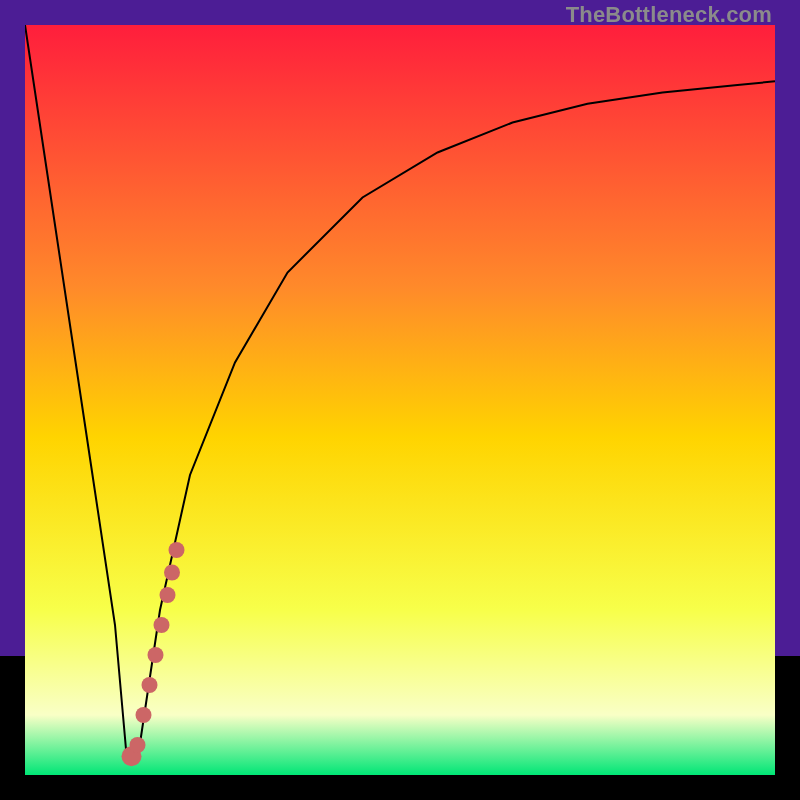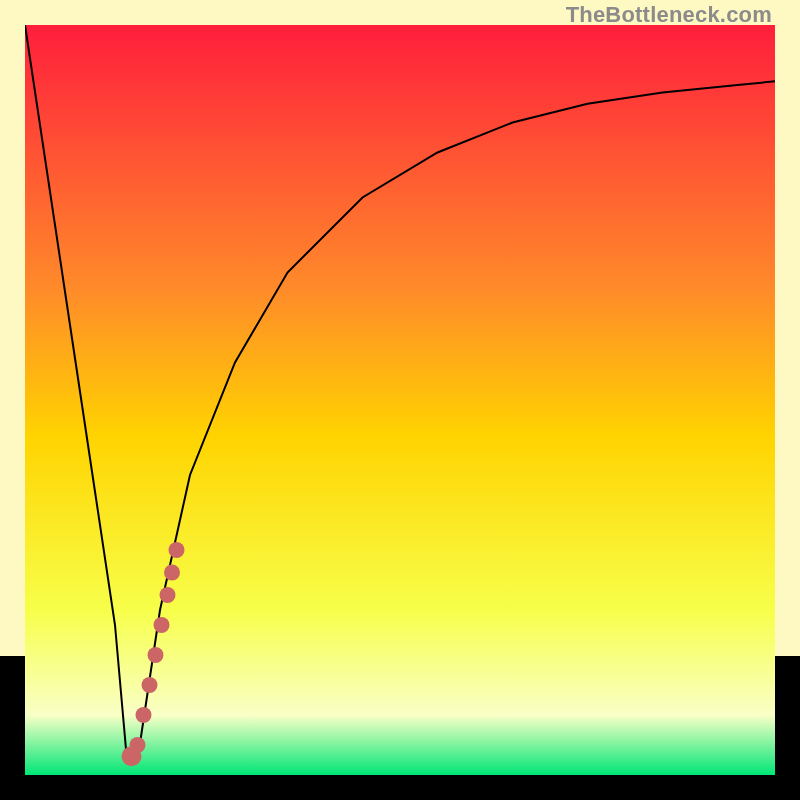--- a/index.html
+++ b/index.html
@@ -9,21 +9,21 @@
     height: 800px;
     background: #000;
     overflow: hidden;
   }
   .frame {
     position: absolute;
     top: 0;
     left: 0;
     width: 800px;
     height: 656px;
-    background: #fef9c3;
+    background: #4c1d95;
   }
   .plot {
     position: absolute;
     top: 25px;
     left: 25px;
     width: 750px;
     height: 750px;
     overflow: hidden;
   }
   .watermark {

